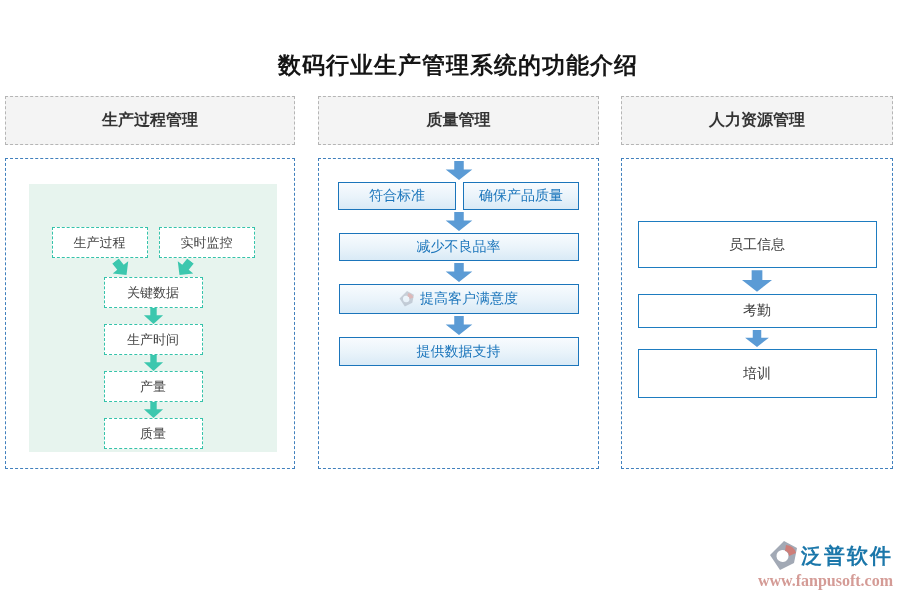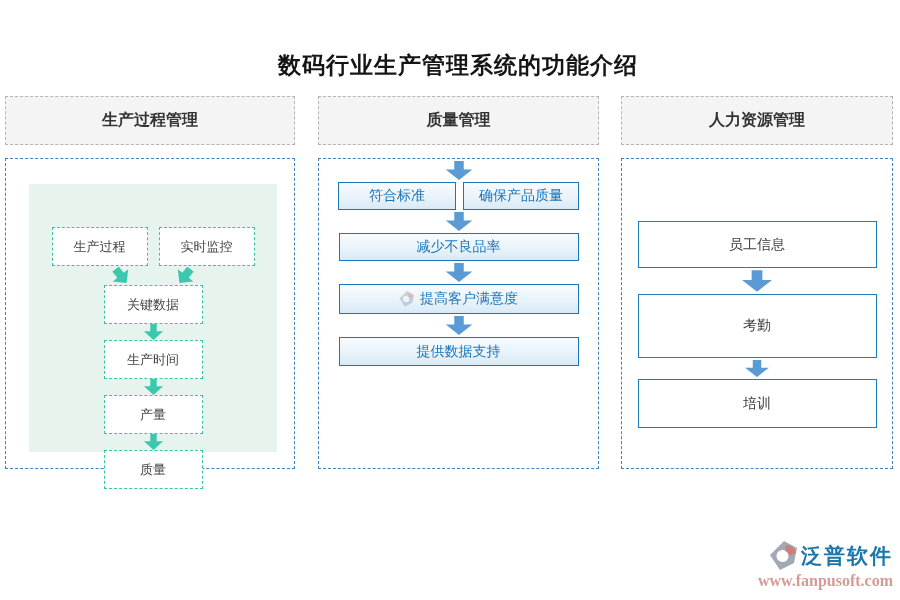--- a/index.html
+++ b/index.html
@@ -52,21 +52,21 @@
   }
   .src-row {
     display: flex; justify-content: center; gap: 11px;
     margin-top: 43px;
   }
   .tealbox {
     background: #ffffff;
     border: 1px dashed #35c3aa;
     color: #454545;
     font-size: 13px;
-    height: 39px;
+    height: 31px;
     display: flex; align-items: center; justify-content: center;
   }
   .tb-src { width: 96px; }
   .tb-chain { width: 99px; margin: 0 auto; }
   .bent-row {
     display: flex; justify-content: center; gap: 42px;
     height: 18px; margin-top: 1px;
   }
   .bent-row svg { display: block; }
   .bent-l { transform: rotate(-38deg); }
@@ -94,21 +94,21 @@
   .whitebox {
     background: #ffffff;
     border: 1.5px solid #1e7cc0;
     color: #3c3c3c;
     font-size: 14px;
     width: 239px;
     margin-left: auto; margin-right: auto;
     display: flex; align-items: center; justify-content: center;
   }
   .w-a { height: 47px; margin-top: 62px; }
-  .w-b { height: 64px; }
+  .w-b { height: 34px; }
   .w-c { height: 49px; }
   .wm-icon { opacity: 0.45; margin-right: 5px; }
   
   .footer {
     position: absolute;
     right: 7px; bottom: 10px;
     text-align: center;
     opacity: 0.9;
   }
   .brand-row { display: flex; align-items: center; justify-content: flex-end; gap: 3px; }

